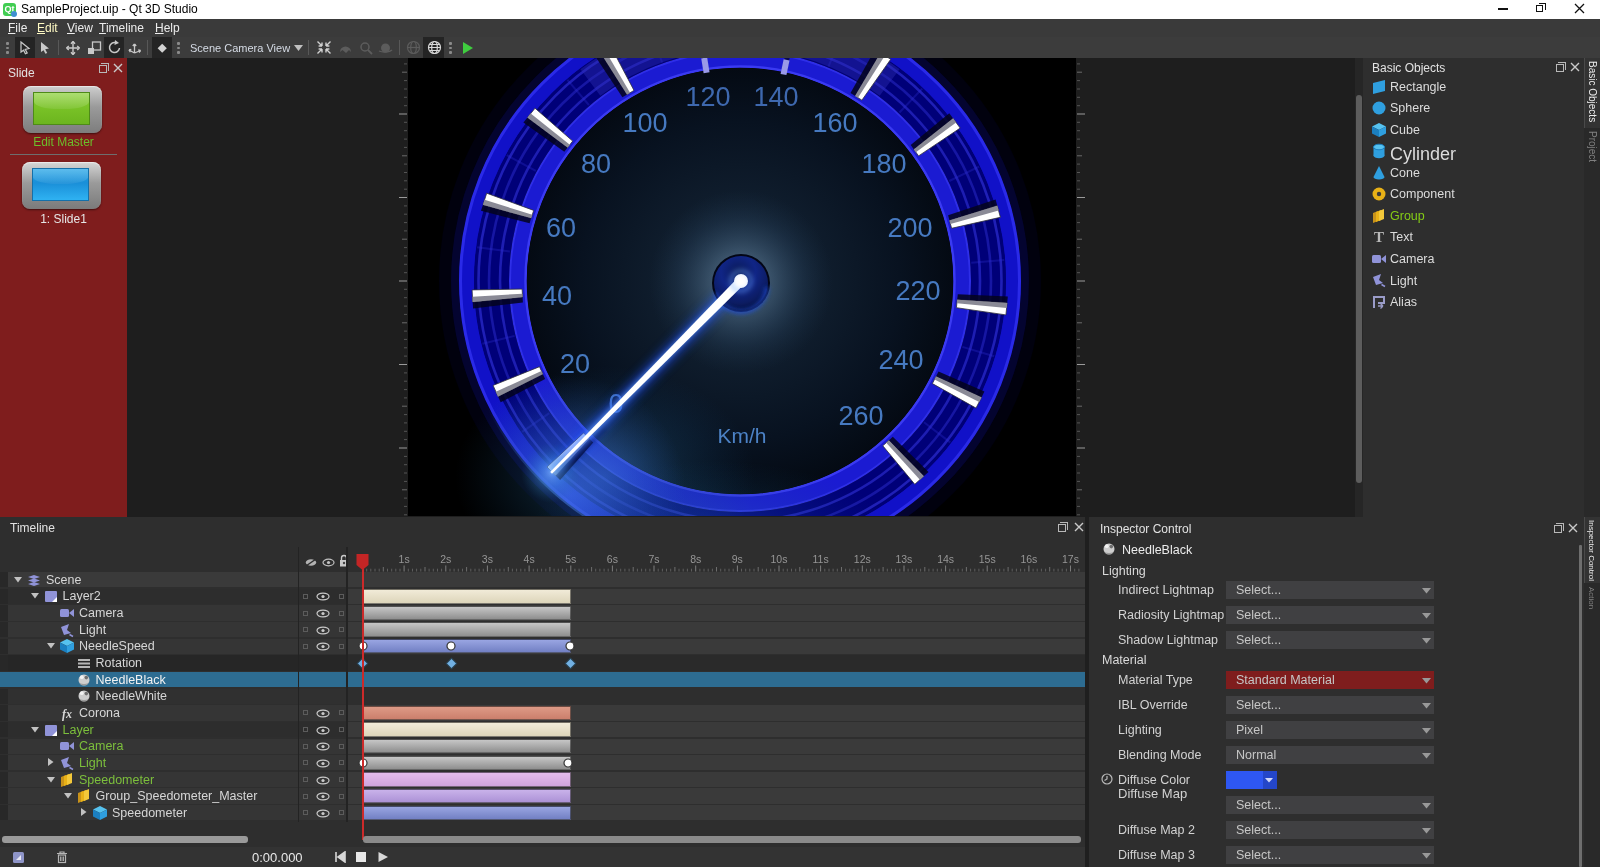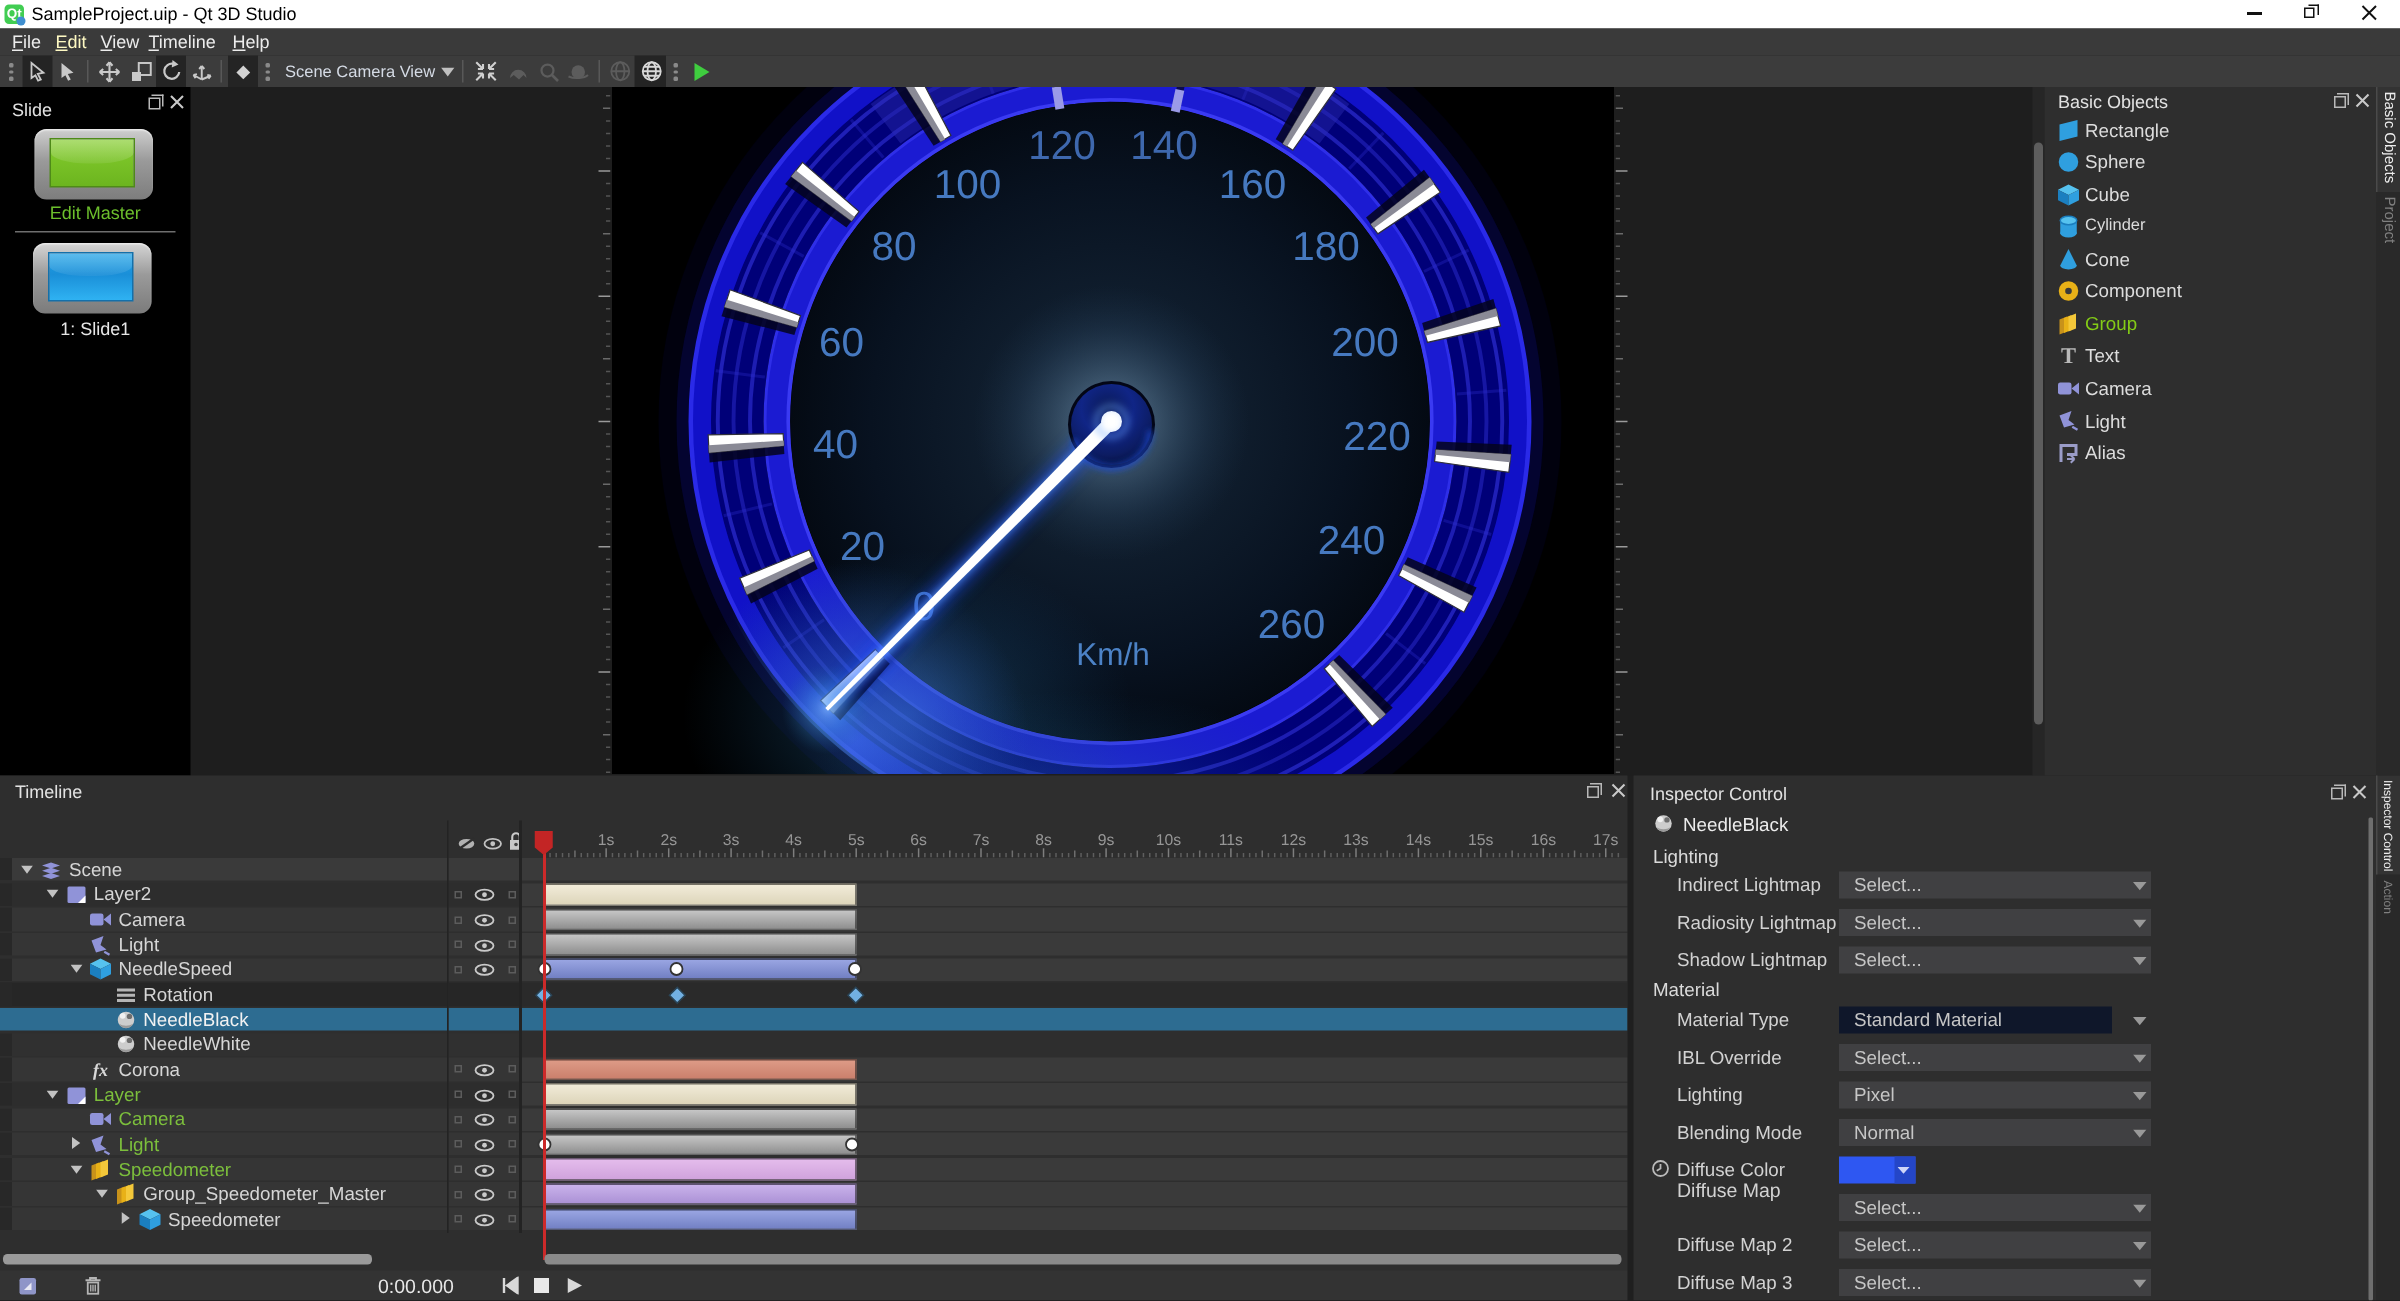--- a/index.html
+++ b/index.html
@@ -112,21 +112,21 @@
       </svg>
 <div class="abs" style="left:449px;top:5px;width:2.5px;height:2.5px;background:#8a8a8a;border-radius:1px"></div>
       <div class="abs" style="left:449px;top:9.5px;width:2.5px;height:2.5px;background:#8a8a8a;border-radius:1px"></div>
       <div class="abs" style="left:449px;top:14px;width:2.5px;height:2.5px;background:#8a8a8a;border-radius:1px"></div>
 <svg class="abs" style="left:461px;top:4px" width="14" height="14">
         <path d="M2 1 L12 7 L2 13 Z" fill="#3fcd3f"></path>
       </svg>
 </div>
 <div class="abs" style="left:0;top:58px;width:1600px;height:459px;background:#1e1e1e"></div>
 
-<div class="abs" style="left:0;top:58px;width:127px;height:459px;background:#000000">
+<div class="abs" style="left:0;top:58px;width:127px;height:459px;background:#7f1d1d">
  <div class="txt" style="left:8px;top:60px;font-size:12px;color:#e2e2e2;top:8px">Slide</div>
  <div class="abs" style="left:99px;top:7px;width:8px;height:8px;border:1px solid #b9b9b9"></div>
  <div class="abs" style="left:101px;top:5px;width:8px;height:8px;border:1px solid #b9b9b9;border-left:none;border-bottom:none"></div>
  <svg class="abs" style="left:113px;top:5px" width="10" height="10">
         <path d="M1 1 L9 9 M9 1 L1 9" stroke="#c9c9c9" stroke-width="1.4"></path>
       </svg>
  <div class="abs" style="left:23px;top:28px;width:79px;height:47px;border-radius:8px;background:linear-gradient(#cfcfcf,#9a9a9a 45%,#7d7d7d);box-shadow:inset 0 1px 1px rgba(255,255,255,.55),0 1px 2px rgba(0,0,0,.5)">
    <div class="abs" style="left:10px;top:6px;width:57px;height:33px;background:linear-gradient(#85cd2e,#6cb51f);border:1px solid #4e8a18">
      <div class="abs" style="left:0;top:0;width:100%;height:16px;background:linear-gradient(rgba(255,255,255,.32),rgba(255,255,255,.08));border-radius:0 0 45% 45%"></div>
    </div>
@@ -436,21 +436,21 @@
         <polygon points="8,1 15,4.5 8,8 1,4.5" fill="#56c2ef"></polygon>
         <polygon points="1,4.5 8,8 8,15 1,11.5" fill="#1b7fc0"></polygon>
         <polygon points="15,4.5 8,8 8,15 15,11.5" fill="#2f9fdf"></polygon>
       </svg>
 <div class="txt" style="left:27px;top:64.6px;font-size:12.5px;color:#dcdcdc">Cube</div>
 <svg class="abs" style="left:8px;top:85.14999999999999px" width="16" height="16">
         <rect x="2.5" y="4" width="11" height="8.5" fill="#2f9fdf"></rect>
         <ellipse cx="8" cy="12.5" rx="5.5" ry="2.8" fill="#2f9fdf"></ellipse>
         <ellipse cx="8" cy="4" rx="5.5" ry="2.8" fill="#56c2ef" stroke="#1b7fc0" stroke-width="1"></ellipse>
       </svg>
-<div class="txt" style="left:27px;top:86.1px;font-size:11px;color:#dcdcdc">Cylinder</div>
+<div class="txt" style="left:27px;top:86.1px;font-size:18px;color:#dcdcdc">Cylinder</div>
 <svg class="abs" style="left:8px;top:106.69999999999999px" width="16" height="16">
         <path d="M8 1 L13.5 12 A5.5 2.6 0 0 1 2.5 12 Z" fill="#2f9fdf"></path>
       </svg>
 <div class="txt" style="left:27px;top:107.7px;font-size:12.5px;color:#dcdcdc">Cone</div>
 <svg class="abs" style="left:8px;top:128.25px" width="16" height="16">
         <circle cx="8" cy="8" r="6.5" fill="#e8b117"></circle>
         <circle cx="8" cy="8" r="2.2" fill="#3a3a3a"></circle>
       </svg>
 <div class="txt" style="left:27px;top:129.2px;font-size:12.5px;color:#dcdcdc">Component</div>
 <svg class="abs" style="left:8px;top:149.8px" width="16" height="16">
@@ -1023,21 +1023,21 @@
       </div>
 <div class="txt" style="left:29px;top:116px;font-size:12.5px;color:#d2d2d2">Shadow Lightmap</div>
       <div class="abs" style="left:137px;top:114px;width:208px;height:18px;background:#404042">
         <div class="txt" style="left:10px;top:2px;font-size:12.5px;color:#c6c6c6">Select...</div>
         <svg class="abs" style="left:196px;top:7px" width="10" height="6">
           <path d="M0 0 L9 0 L4.5 5.5 Z" fill="#999"></path>
         </svg>
       </div>
 <div class="txt" style="left:13px;top:136px;font-size:12.5px;color:#dadada">Material</div>
 <div class="txt" style="left:29px;top:156px;font-size:12.5px;color:#d2d2d2">Material Type</div>
-      <div class="abs" style="left:137px;top:154px;width:182px;height:18px;background:#0f172a">
+      <div class="abs" style="left:137px;top:154px;width:208px;height:18px;background:#7f1d1d">
         <div class="txt" style="left:10px;top:2px;font-size:12.5px;color:#c6c6c6">Standard Material</div>
         <svg class="abs" style="left:196px;top:7px" width="10" height="6">
           <path d="M0 0 L9 0 L4.5 5.5 Z" fill="#999"></path>
         </svg>
       </div>
 <div class="txt" style="left:29px;top:181px;font-size:12.5px;color:#d2d2d2">IBL Override</div>
       <div class="abs" style="left:137px;top:179px;width:208px;height:18px;background:#404042">
         <div class="txt" style="left:10px;top:2px;font-size:12.5px;color:#c6c6c6">Select...</div>
         <svg class="abs" style="left:196px;top:7px" width="10" height="6">
           <path d="M0 0 L9 0 L4.5 5.5 Z" fill="#999"></path>

